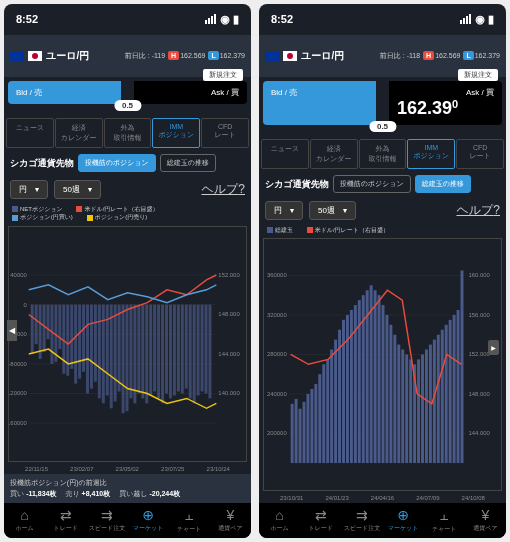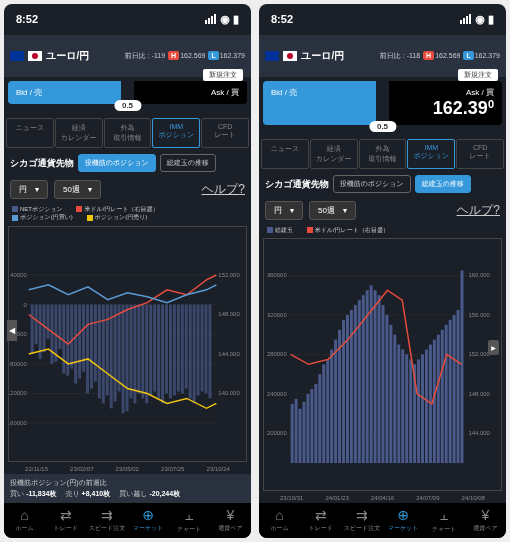--- a/index.html
+++ b/index.html
@@ -234,21 +234,21 @@
       <span class="badge l">L</span><span>162.379</span>
     </span>
   </div>
   <div class="quotes">
     <div class="neworder">新規注文</div>
     <div class="quote bid">
       <div class="qlabel">Bid / 売</div>
     </div>
     <div class="quote ask">
       <div class="qlabel" style="text-align:right">Ask / 買</div>
-      <div class="qprice" style="text-align:right"><span>162.39</span><sup>0</sup></div>
+      <div class="qprice" style="text-align:left"><span>162.39</span><sup>0</sup></div>
     </div>
     <div class="spread">0.5</div>
   </div>
   <div class="tabs" style="margin-top:8px">
     <div class="tab">ニュース</div>
     <div class="tab" style="white-space:pre-line">経済
 カレンダー</div>
     <div class="tab" style="white-space:pre-line">外為
 取引情報</div>
     <div class="tab active" style="white-space:pre-line">IMM

